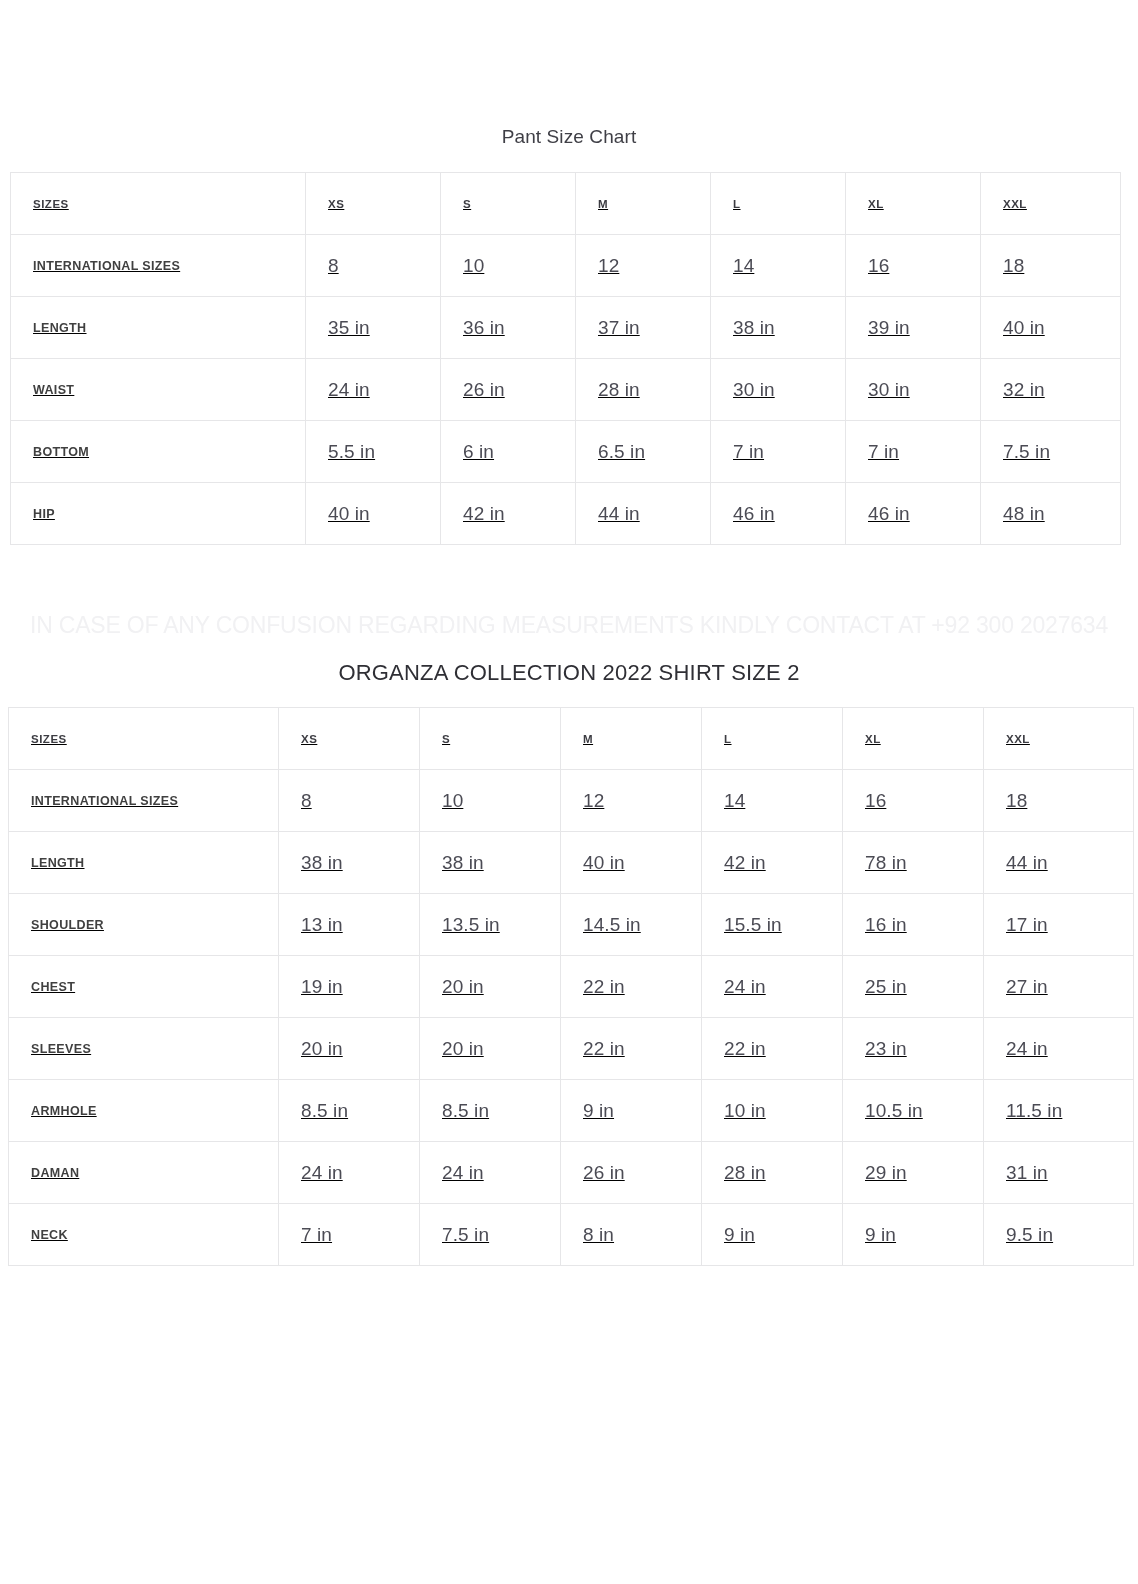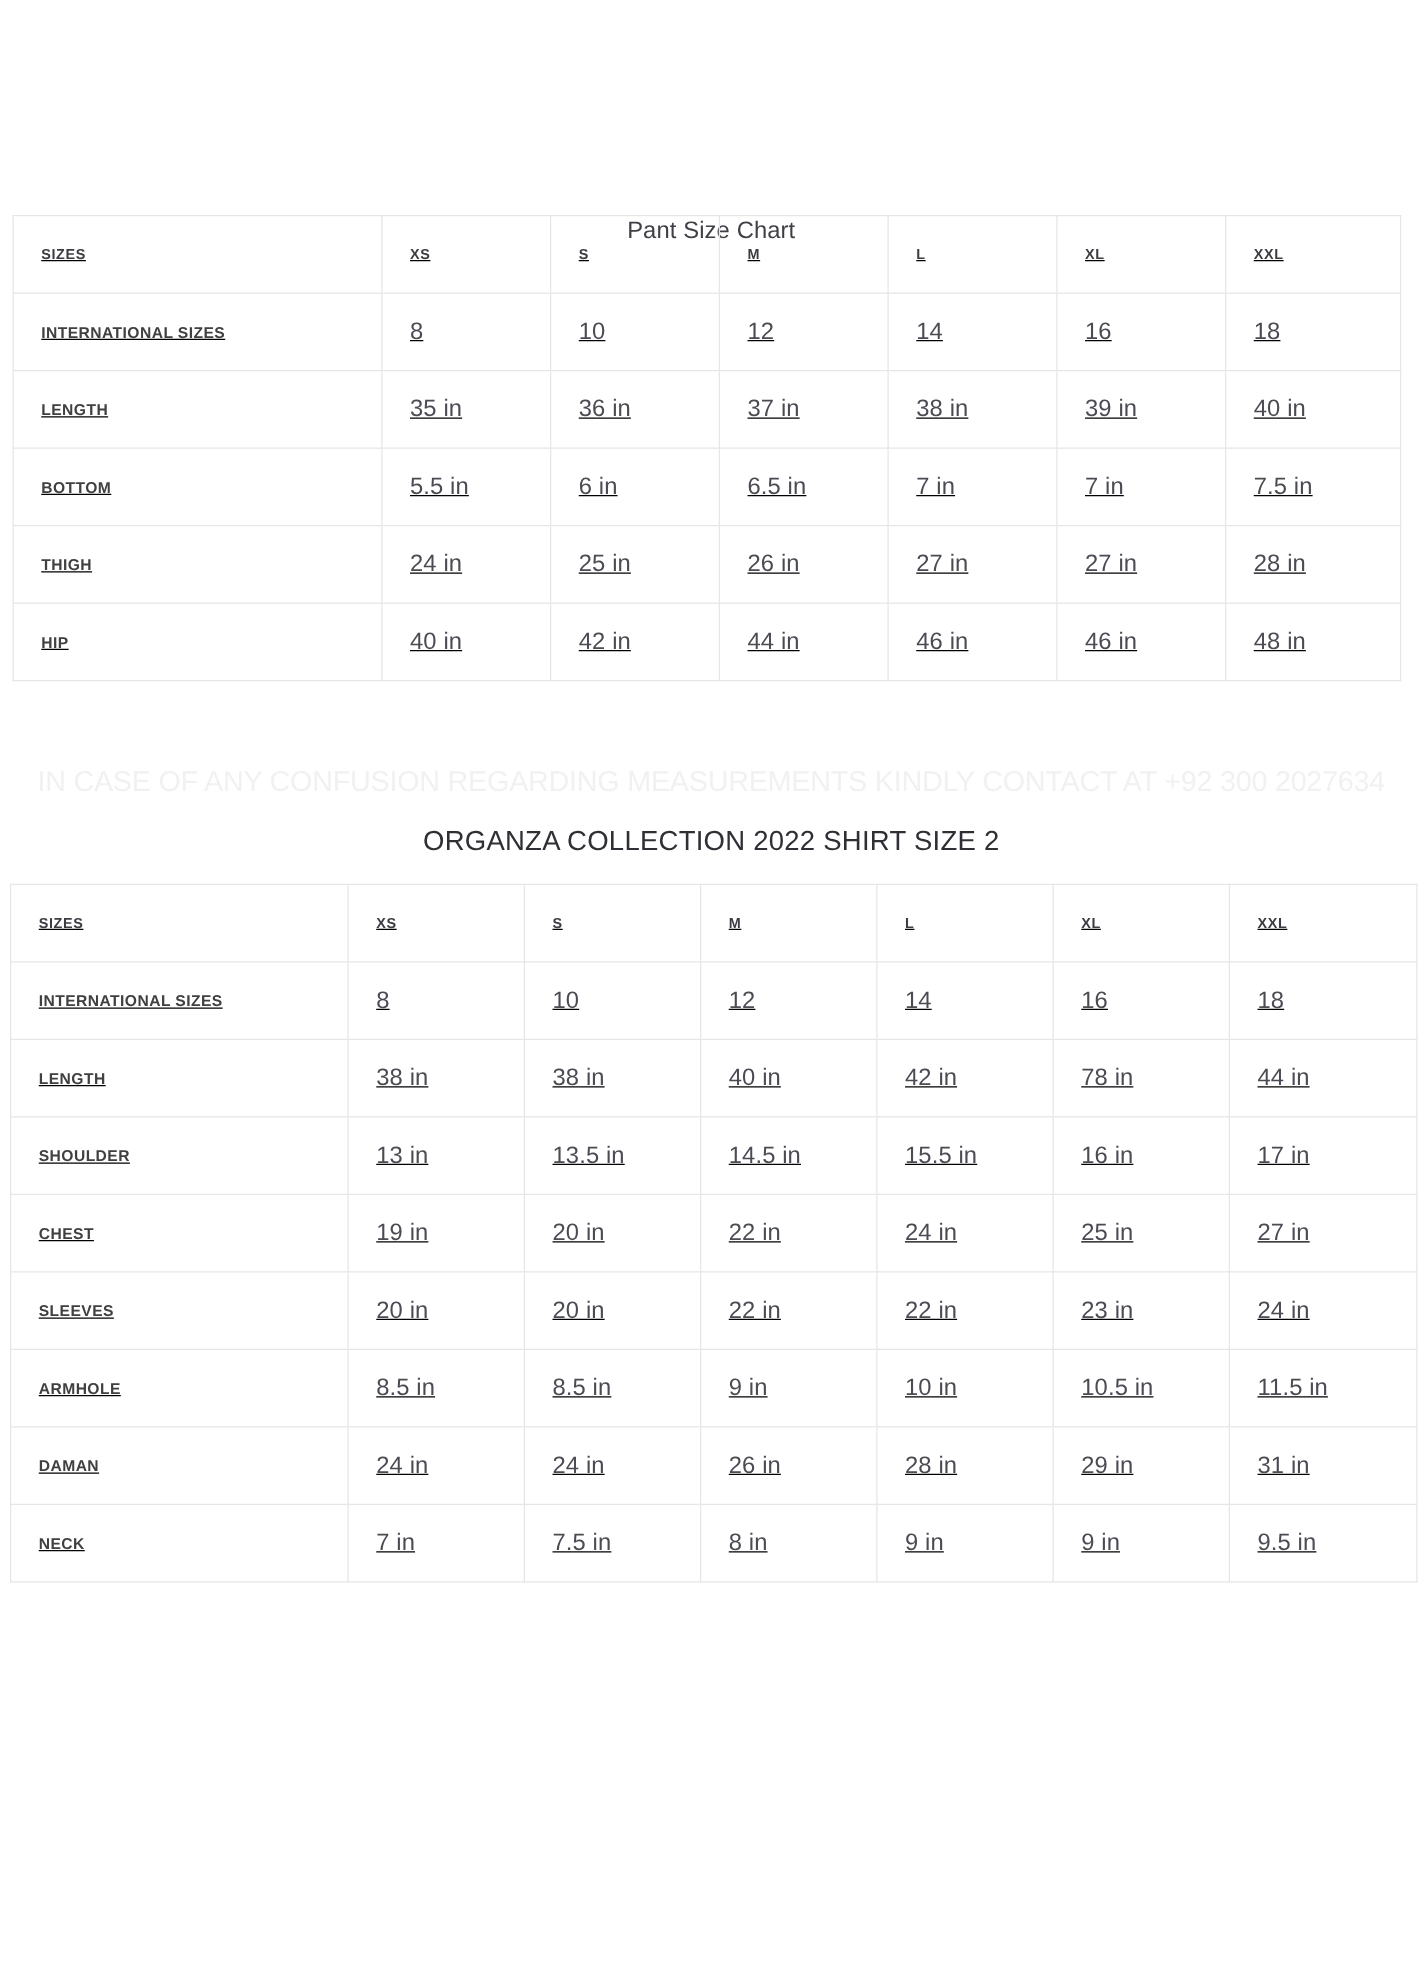--- a/index.html
+++ b/index.html
@@ -19,21 +19,20 @@
   .title-1 {
     position: absolute;
     left: 0;
     top: 126px;
     width: 1138px;
     text-align: center;
     font-size: 19px;
     font-weight: 400;
     color: #3f3f46;
     letter-spacing: 0.1px;
-    margin-top: 48px;
   }
   .title-2 {
     position: absolute;
     left: 0;
     top: 660px;
     width: 1138px;
     text-align: center;
     font-size: 22px;
     font-weight: 400;
     color: #2f2f35;
@@ -147,38 +146,38 @@
       <tr>
         <td class="lbl">LENGTH</td>
         <td class="val">35 in</td>
         <td class="val">36 in</td>
         <td class="val">37 in</td>
         <td class="val">38 in</td>
         <td class="val">39 in</td>
         <td class="val">40 in</td>
       </tr>
       <tr>
+        <td class="lbl">WAIST</td>
+        <td class="val">24 in</td>
+        <td class="val">26 in</td>
+        <td class="val">28 in</td>
+        <td class="val">30 in</td>
+        <td class="val">30 in</td>
+        <td class="val">32 in</td>
+      </tr>
+      <tr>
         <td class="lbl">BOTTOM</td>
         <td class="val">5.5 in</td>
         <td class="val">6 in</td>
         <td class="val">6.5 in</td>
         <td class="val">7 in</td>
         <td class="val">7 in</td>
         <td class="val">7.5 in</td>
       </tr>
       <tr>
-        <td class="lbl">THIGH</td>
-        <td class="val">24 in</td>
-        <td class="val">25 in</td>
-        <td class="val">26 in</td>
-        <td class="val">27 in</td>
-        <td class="val">27 in</td>
-        <td class="val">28 in</td>
-      </tr>
-      <tr>
         <td class="lbl">HIP</td>
         <td class="val">40 in</td>
         <td class="val">42 in</td>
         <td class="val">44 in</td>
         <td class="val">46 in</td>
         <td class="val">46 in</td>
         <td class="val">48 in</td>
       </tr>
     </tbody>
 </table>

